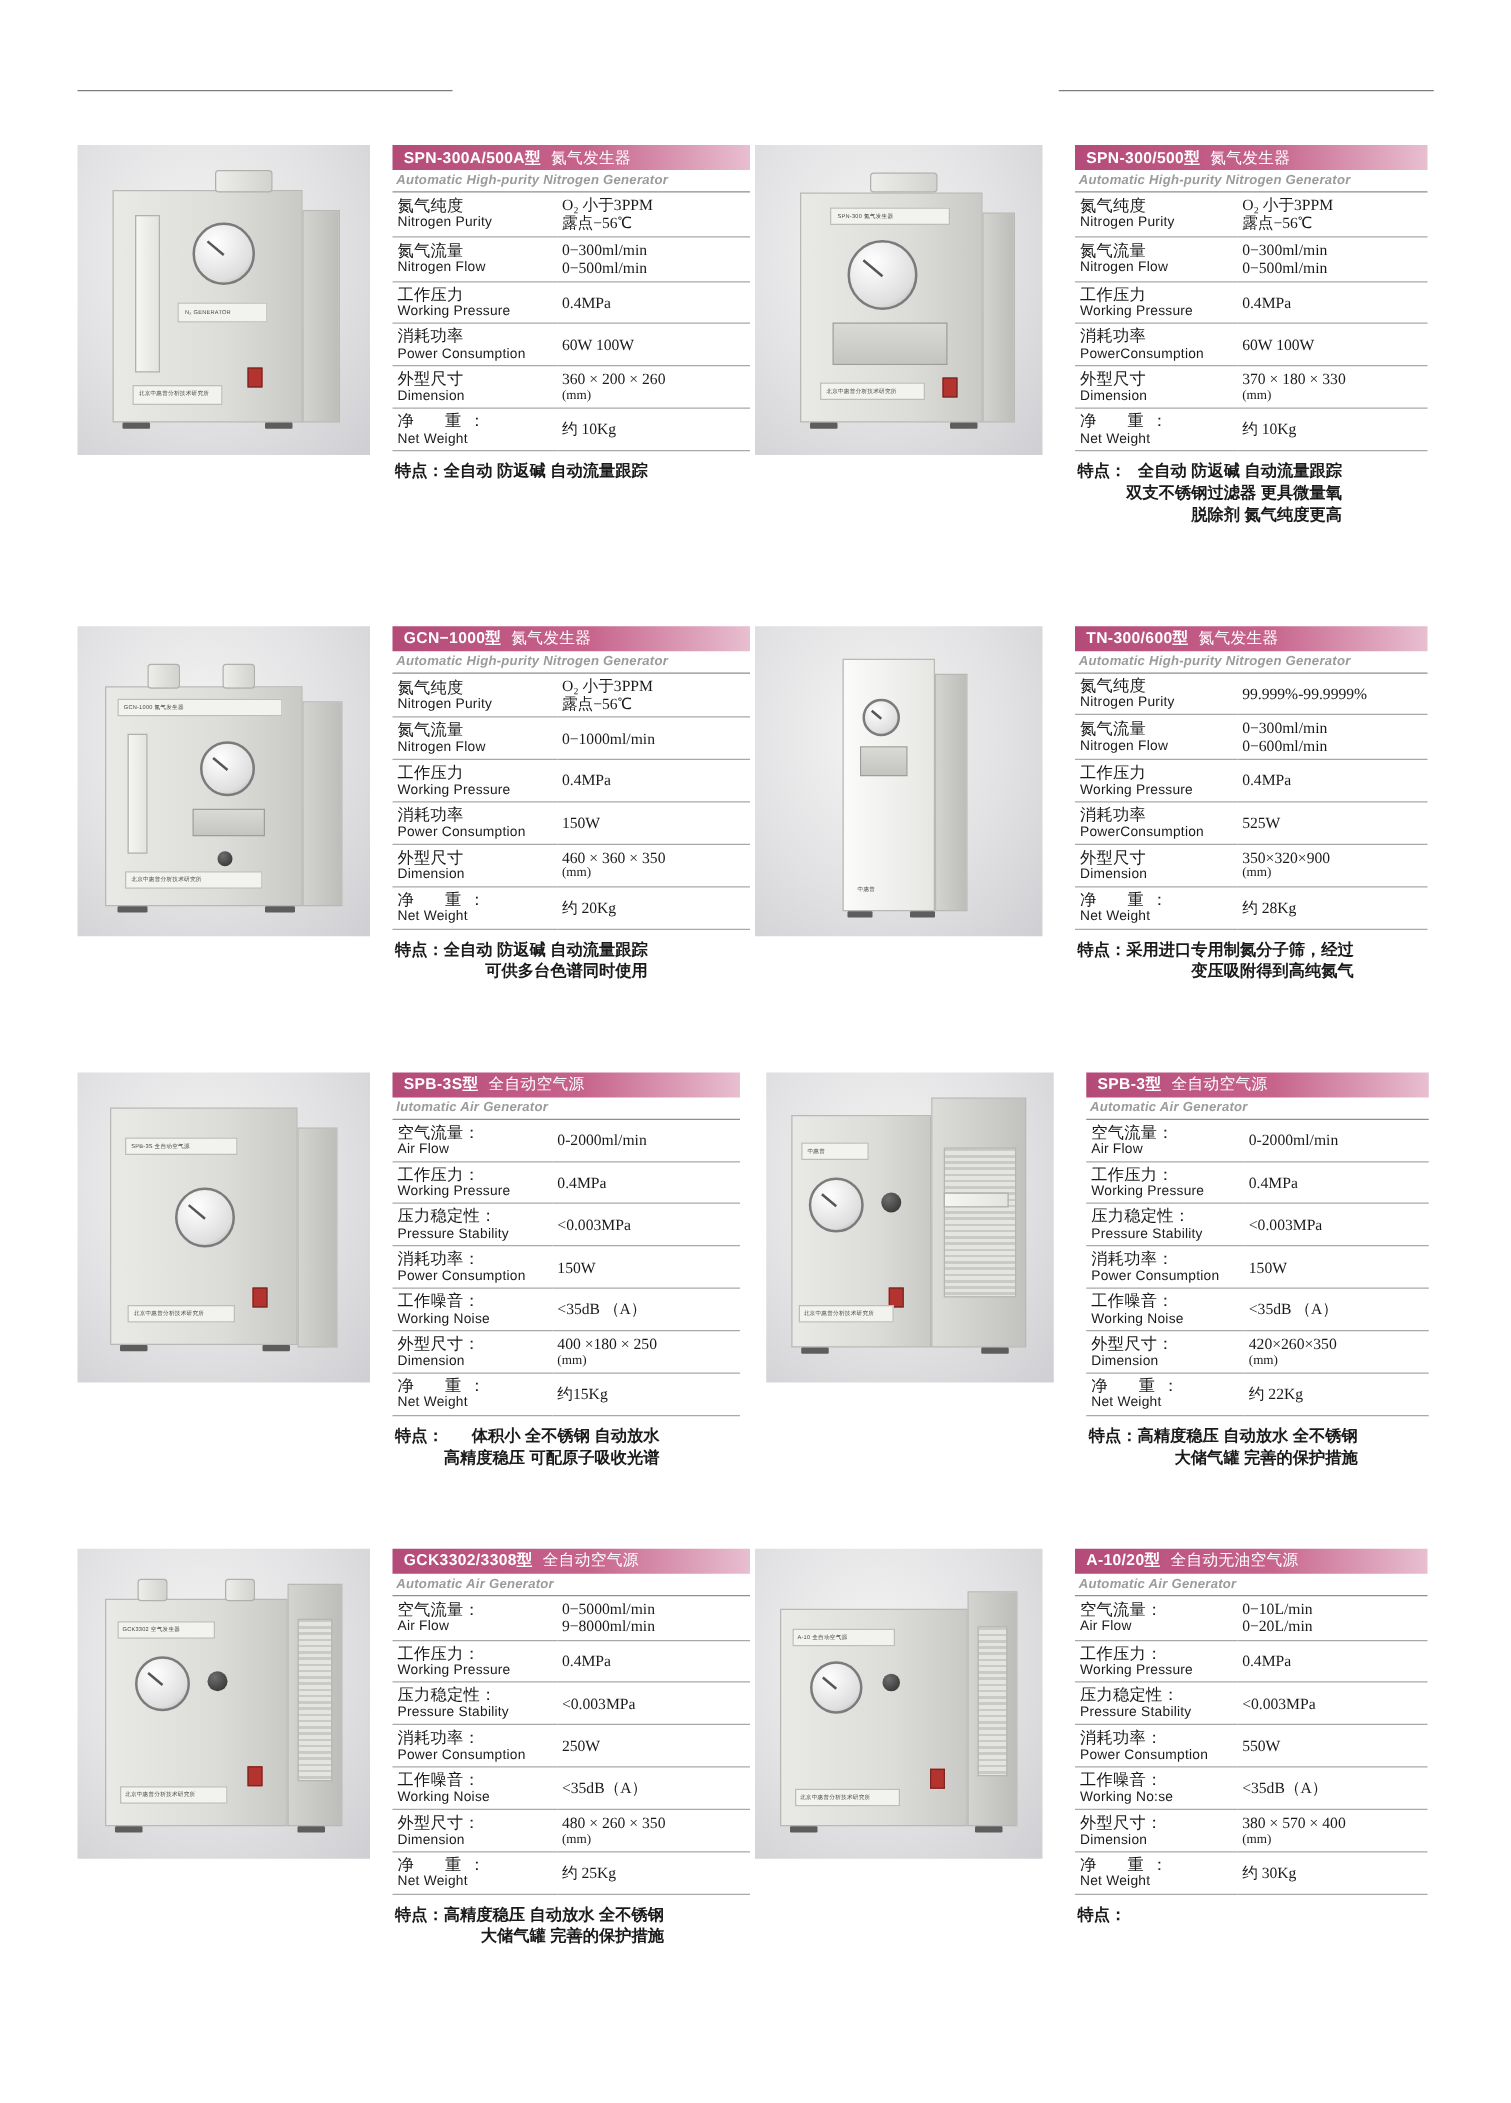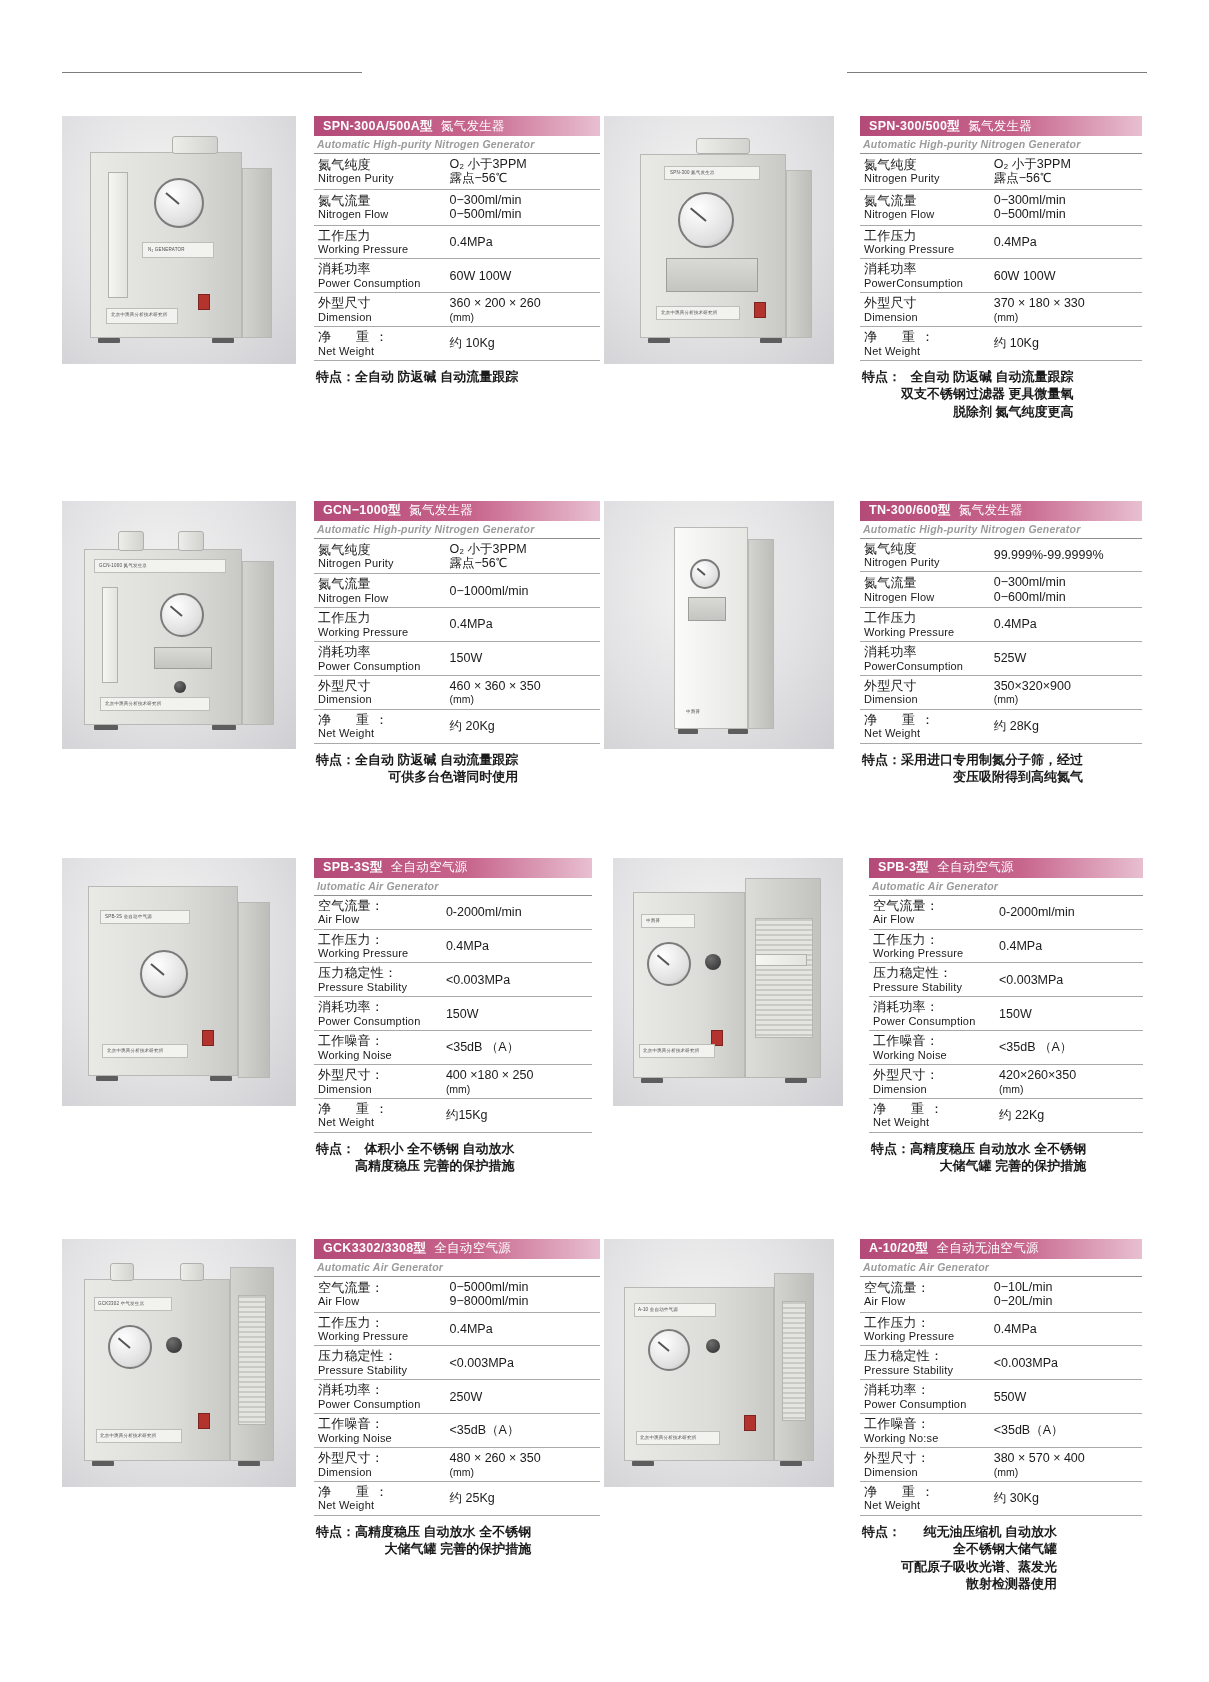--- a/index.html
+++ b/index.html
@@ -104,21 +104,21 @@
     border-collapse: collapse;
     table-layout: fixed;
   }
   table.spec td {
     border-bottom: 1px solid #a9a9a9;
     padding: 3px 2px 3px 4px;
     vertical-align: middle;
     font-size: 12px;
   }
   td.k { width: 46%; line-height: 1.12; }
-  td.v { width: 54%; padding-left: 10px; line-height: 1.15; }
+  td.v { width: 54%; padding-left: 10px; line-height: 1.15; font-family: Liberation Serif, serif; }
   .cn { display:block; font-size: 13px; color:#1a1a1a; letter-spacing:.2px; }
   .en { display:block; font-size: 11px; color:#1a1a1a; letter-spacing:.2px; }
   .v1 { display:block; font-size: 12.5px; }
   .v2 { display:block; font-size: 12.5px; }
   .unit { font-size: 10.5px; display:block; }
   .spaced { letter-spacing: 6px; }
 
   .feature {
     display: flex;
     font-size: 13px;
@@ -666,21 +666,21 @@
                 <td class="v">
                   <span class="v1">约15Kg</span>
                 </td>
               </tr>
         </tbody>
           </table>
         <div class="feature">
           <span class="lbl">特点：</span>
           <span class="txt">
             <span>体积小  全不锈钢  自动放水</span><br>
-            <span>高精度稳压  完善的保护措施</span>
+            <span>高精度稳压  可配原子吸收光谱</span>
           </span>
         </div>
       </div>
     </div>
 
     <div class="cell right">
       <div class="photo-wrap">
         <div class="photo">
           <div class="box" style="left:20px;top:34px;width:112px;height:186px;"></div>
           <div class="box dark" style="left:132px;top:20px;width:76px;height:200px;background:linear-gradient(to right,#dcdcd8,#c2c2be);"></div>
@@ -975,24 +975,18 @@
                   <span class="en">Net Weight</span>
                 </td>
                 <td class="v">
                   <span class="v1">约 30Kg</span>
                 </td>
               </tr>
         </tbody>
           </table>
         <div class="feature">
           <span class="lbl">特点：</span>
-          <span class="txt">
-            <span>纯无油压缩机   自动放水</span><br>
-            <span>全不锈钢大储气罐</span><br>
-            <span>可配原子吸收光谱、蒸发光</span><br>
-            <span>散射检测器使用</span>
-          </span>
         </div>
       </div>
     </div>
   </div>
 
 </div>
 
 </body></html>

